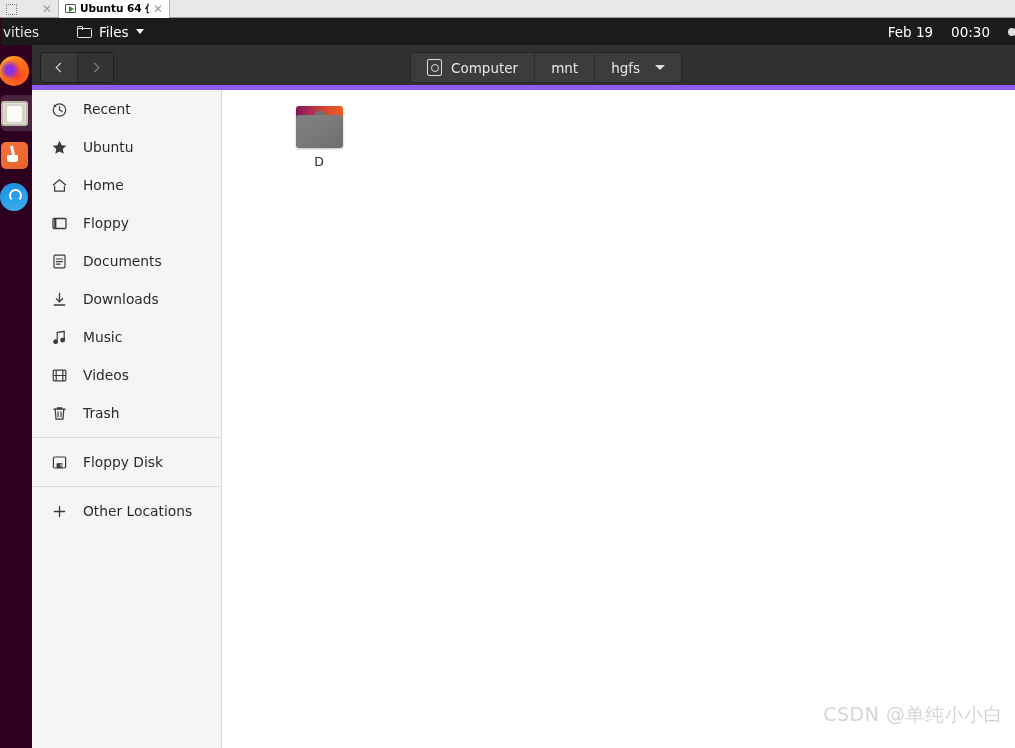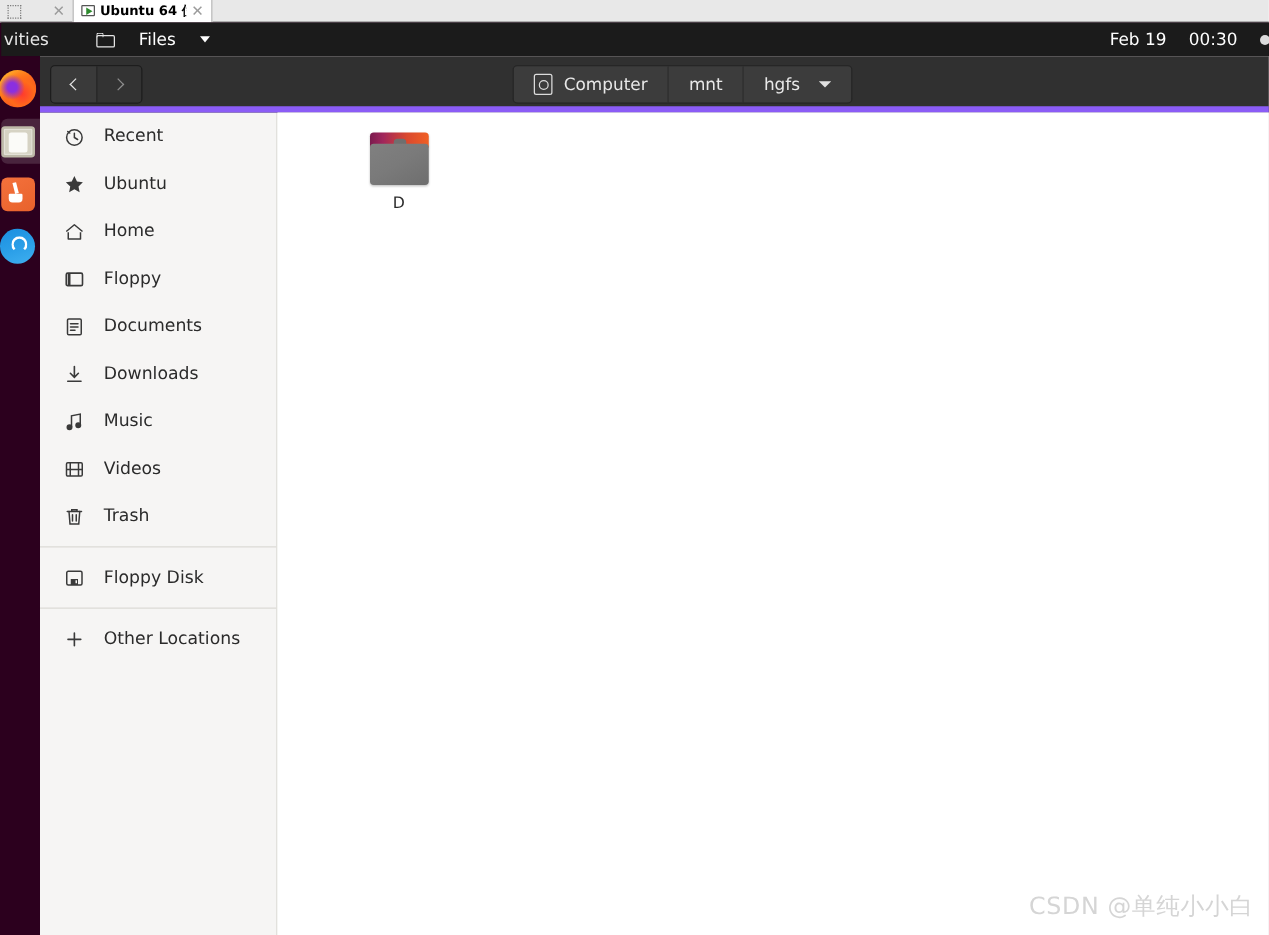--- a/index.html
+++ b/index.html
@@ -75,21 +75,21 @@
     display: flex; align-items: center;
     color: #ffffff; font-size: 13.5px;
   }
   #activities-label {
     position: absolute; left: -6px; top: 0; height: 27px;
     display: flex; align-items: center;
     padding: 0 8px; color: #e6e6e6; font-size: 13.5px;
   }
   #files-menu {
     position: absolute; left: 68px; top: 0; height: 27px;
-    display: flex; align-items: center; gap: 19px;
+    display: flex; align-items: center; gap: 7px;
     padding: 0 8px; color: #ffffff; font-size: 13.5px;
   }
   .folder-glyph {
     display: inline-block; width: 15px; height: 12px; position: relative;
   }
   .folder-glyph i {
     position: absolute; left: 0; bottom: 0; width: 15px; height: 10px;
     border: 1.3px solid #e6e6e6; border-radius: 1.5px;
   }
   .folder-glyph b {
@@ -289,21 +289,21 @@
     position: absolute; left: 0; top: 9px; width: 47px; height: 33px;
     background: linear-gradient(150deg, #808080 0%, #7a7a7a 48%, #6e6e6e 100%);
     border-radius: 3px;
   }
   .file-label {
     font-size: 12.6px; color: #2b2b2b; text-align: center;
     max-width: 86px; overflow: hidden; white-space: nowrap;
   }
 
   #watermark {
-    position: absolute; right: 12px; bottom: 10px;
+    position: absolute; right: 12px; bottom: 20px;
     color: #d5d5d5; font-size: 19px;
     font-family: "DejaVu Sans", "Liberation Sans", sans-serif;
     letter-spacing: 0.5px;
     user-select: none;
   }
 </style>
 </head>
 <body>
 
 <div id="vmware-tabbar">

